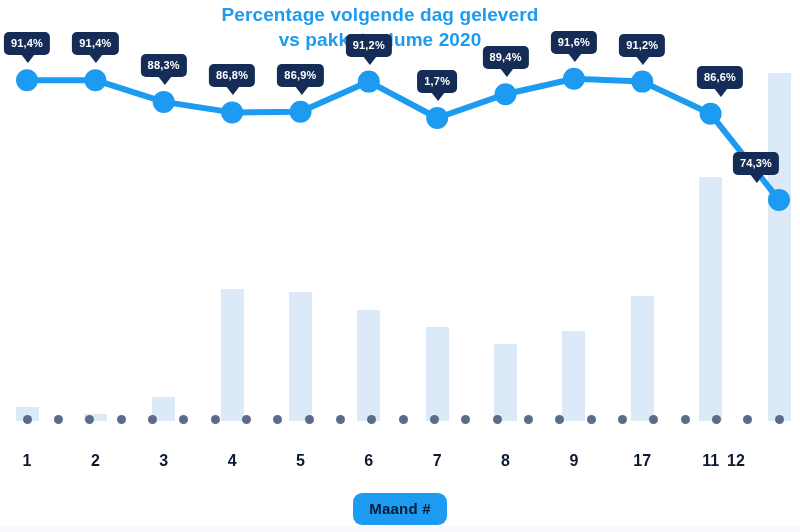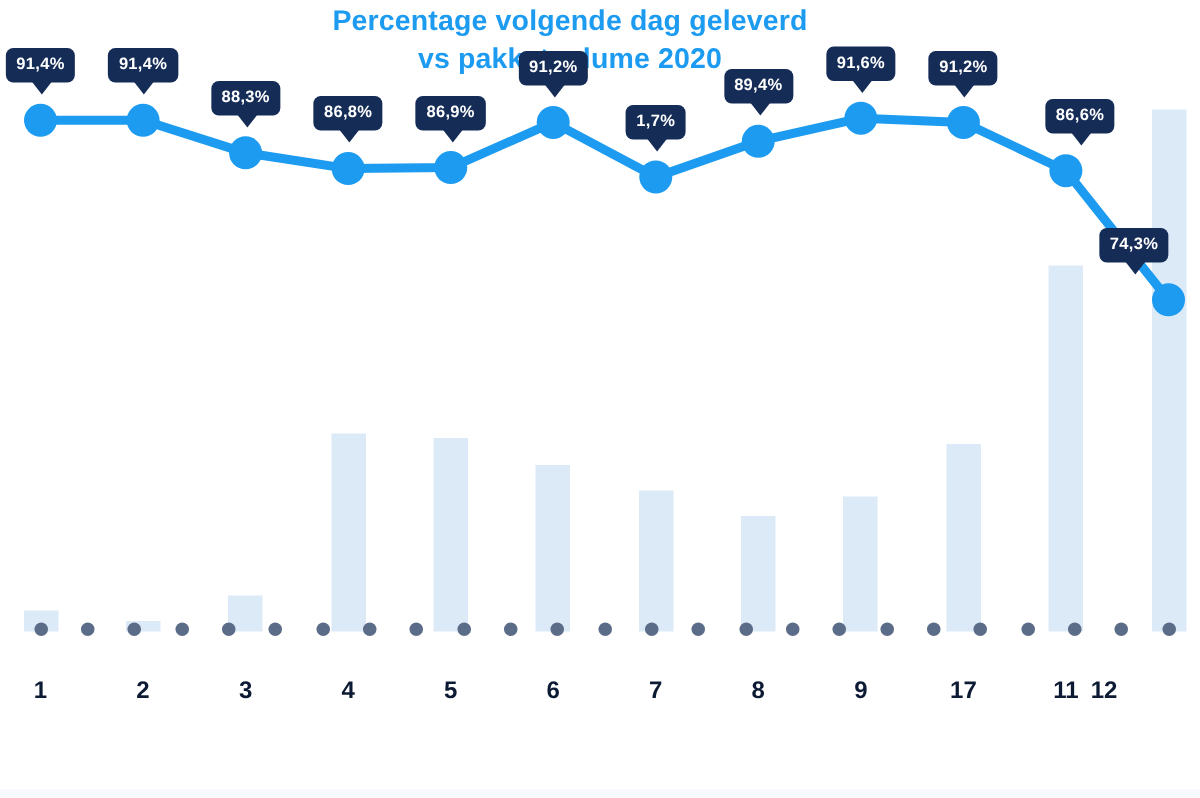--- a/index.html
+++ b/index.html
@@ -185,15 +185,18 @@
       <span class="xtick" style="left: 300.455px;">5</span>
       <span class="xtick" style="left: 368.818px;">6</span>
       <span class="xtick" style="left: 437.182px;">7</span>
       <span class="xtick" style="left: 505.545px;">8</span>
       <span class="xtick" style="left: 573.909px;">9</span>
       <span class="xtick" style="left: 642.273px;">17</span>
       <span class="xtick" style="left: 710.636px;">11</span>
       <span class="xtick" style="left: 736px;">12</span>
     </div>
 
+  <div class="axis-pill-wrap">
+    <span class="axis-pill">Maand #</span>
+  </div>
 
   <div class="footer-strip"></div>
 </div>
 
 </body></html>

